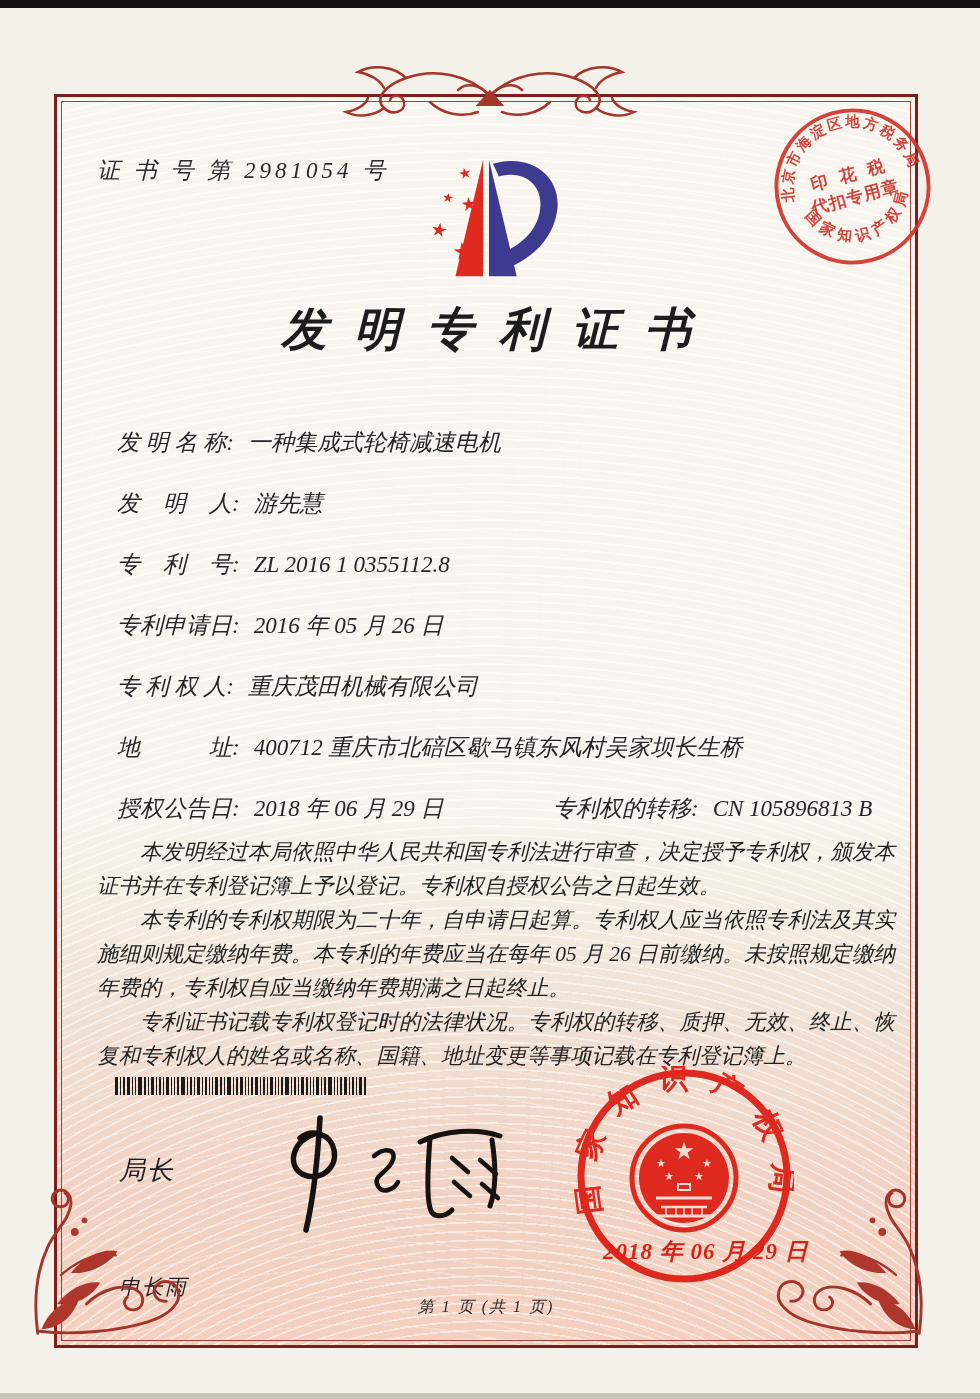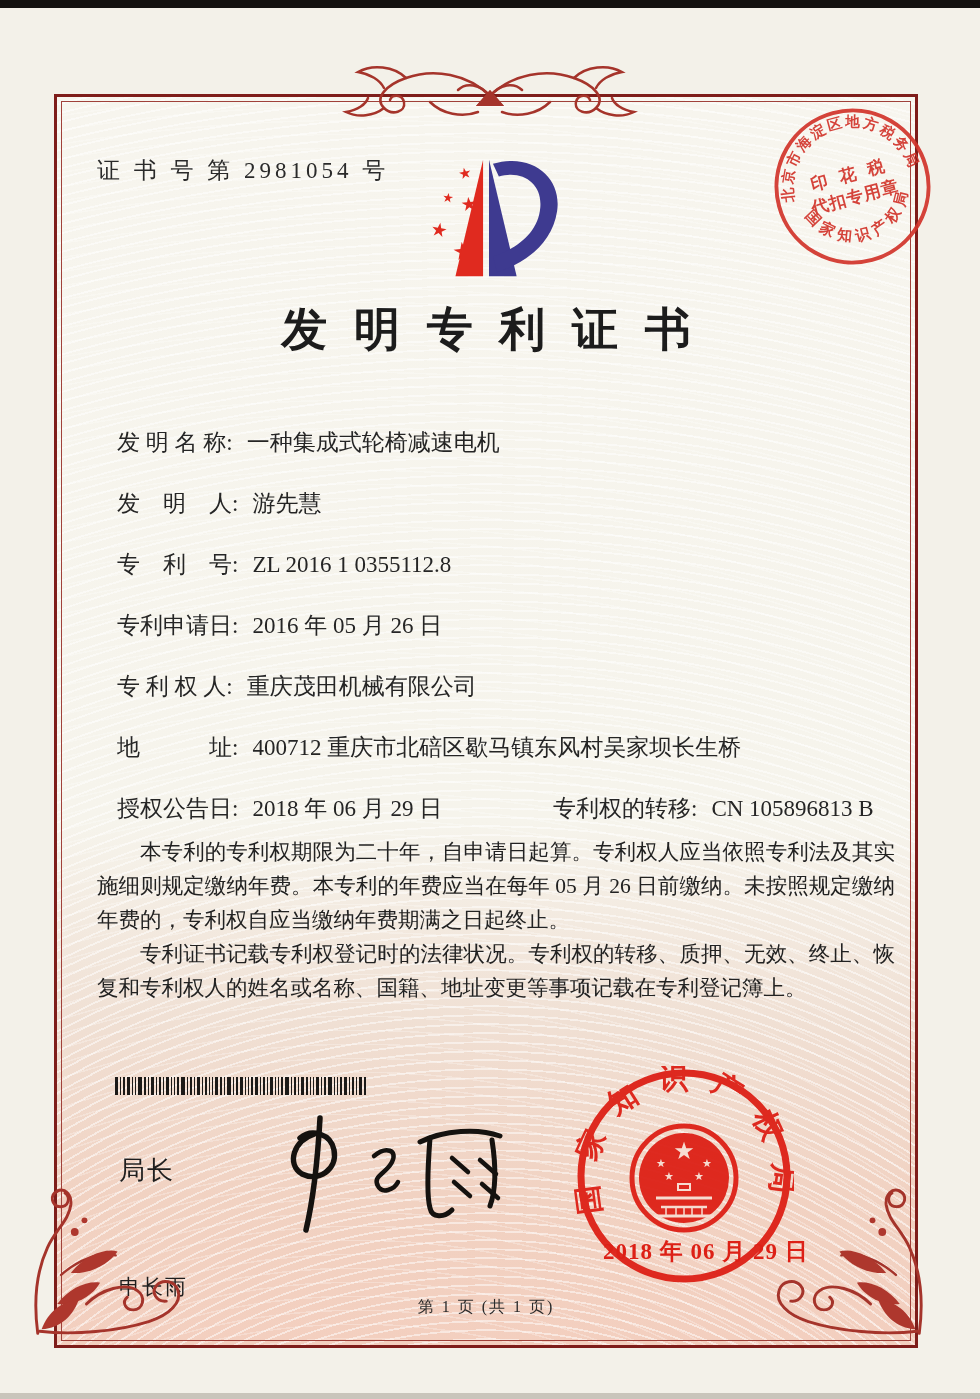--- a/index.html
+++ b/index.html
@@ -12,21 +12,21 @@
   .frame{
     position:absolute;left:54px;top:94px;width:858px;height:1248px;
     border:3px solid #7e1d1a;
     background:
       repeating-radial-gradient(circle at 50% 140%, rgba(255,255,255,.50) 0 1.8px, rgba(255,255,255,0) 1.8px 9px),
       repeating-radial-gradient(circle at 35% 150%, rgba(255,255,255,.25) 0 1.5px, rgba(255,255,255,0) 1.5px 14px),
       linear-gradient(180deg,#f7f5ee 0%,#f6f4ec 58%,#f0e0d4 74%,#f1d2c2 88%,#f3cfbf 100%);
   }
   .frame-inner{position:absolute;inset:4px;border:1px solid #a0413a;}
 
-  .abs{position:absolute;}
+  .abs{position:absolute;font-style:italic;}
   .cert-no{left:40px;top:58px;font-size:23px;color:#2a2a2a;letter-spacing:4px;}
   .title{left:0;right:0;top:202px;text-align:center;font-size:46px;font-weight:bold;color:#1c1c1c;
          letter-spacing:.58em;text-indent:.58em;}
   .field{left:60px;font-size:23px;color:#252525;white-space:nowrap;}
   .field .flabel{color:#252525;}
   .field .fvalue{margin-left:14px;}
   .grant-no{position:absolute;left:436px;top:0;}
   .paras{left:40px;top:738px;width:798px;font-size:21.5px;line-height:34px;color:#222;text-align:justify;}
   .paras p{margin:0;text-indent:2em;}
   .director{left:62px;top:1056px;font-size:26px;color:#1e1e1e;letter-spacing:2px;}
@@ -77,20 +77,21 @@
       <span class="flabel">地　　　址:</span><span class="fvalue">400712 重庆市北碚区歇马镇东风村吴家坝长生桥</span>
     </div>
     <div class="abs field" style="top:696px">
       <span class="flabel">授权公告日:</span><span class="fvalue">2018 年 06 月 29 日</span>
       <span class="grant-no">
         <span class="flabel">专利权的转移:</span><span class="fvalue">CN 105896813 B</span>
       </span>
     </div>
 
     <div class="abs paras">
+      <p>本发明经过本局依照中华人民共和国专利法进行审查，决定授予专利权，颁发本证书并在专利登记簿上予以登记。专利权自授权公告之日起生效。</p>
       <p>本专利的专利权期限为二十年，自申请日起算。专利权人应当依照专利法及其实施细则规定缴纳年费。本专利的年费应当在每年 05 月 26 日前缴纳。未按照规定缴纳年费的，专利权自应当缴纳年费期满之日起终止。</p>
       <p>专利证书记载专利权登记时的法律状况。专利权的转移、质押、无效、终止、恢复和专利权人的姓名或名称、国籍、地址变更等事项记载在专利登记簿上。</p>
     </div>
 
     <div class="abs director">局长</div>
     <div class="abs director-name">申长雨</div>
 
     <div class="abs seal-date">2018 年 06 月 29 日</div>
 
     <div class="abs footer">第 1 页 (共 1 页)</div>

